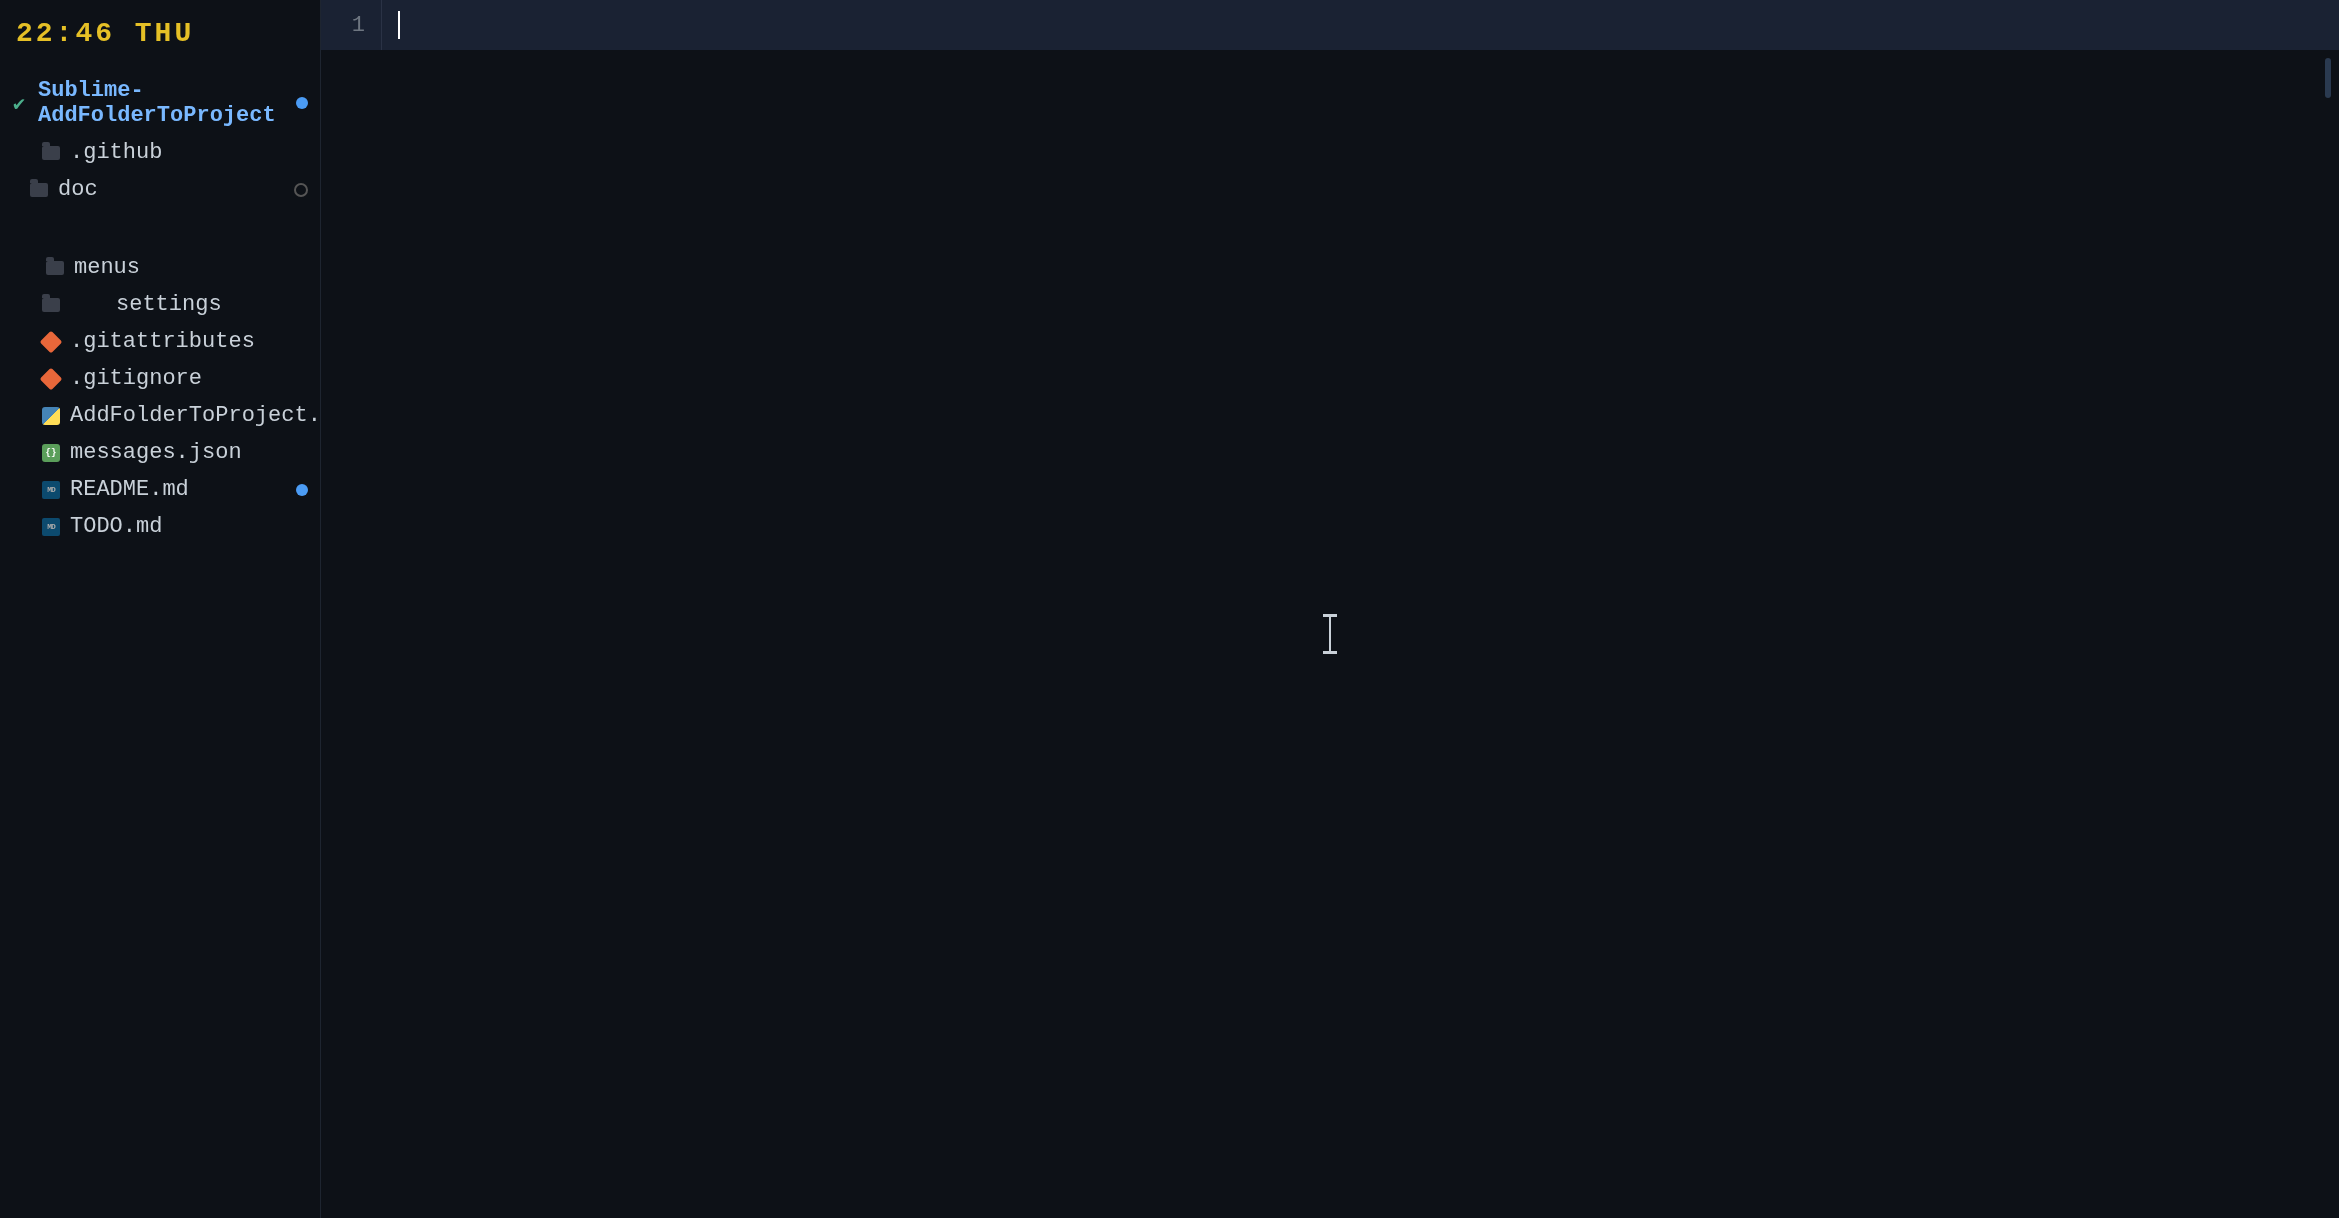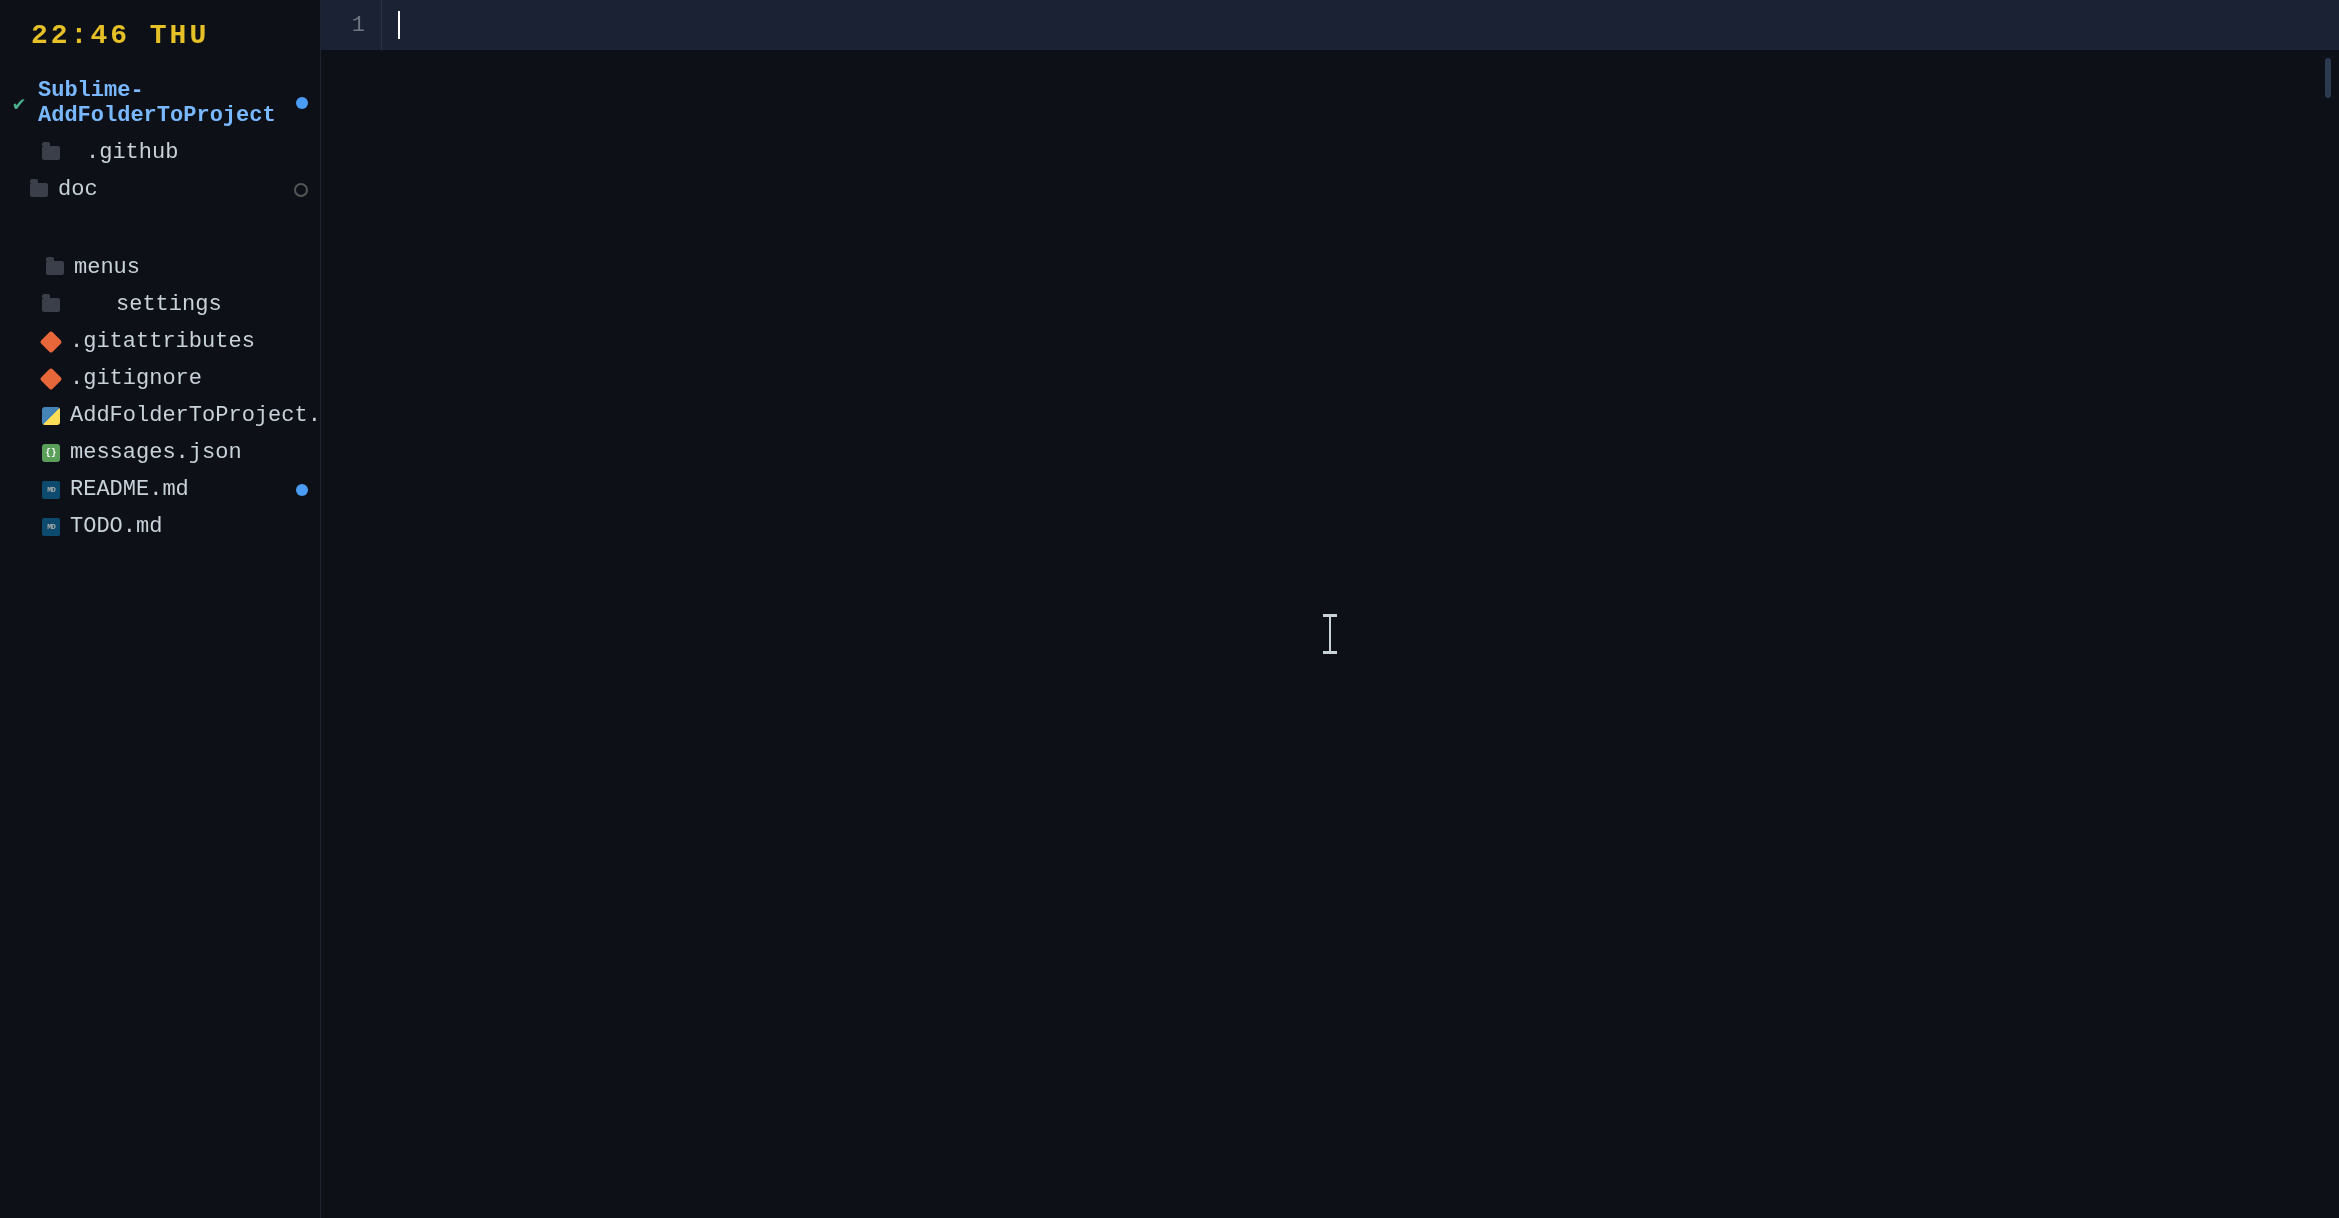--- a/index.html
+++ b/index.html
@@ -23,25 +23,24 @@
       min-width: 320px;
       height: 100%;
       background: #0d1117;
       display: flex;
       flex-direction: column;
       padding-top: 0;
     }
 
     
     .clock-area {
-      padding: 26px 16px 24px 16px;
+      padding: 18px 16px 24px 16px;
       height: 68px;
       display: flex;
-      align-items: center;
-      margin-left: 15px;
+      align-items: flex-start;
     }
 
     .clock-text {
       font-family: 'Courier New', Courier, monospace;
       font-size: 28px;
       font-weight: bold;
       color: #e5c026;
       letter-spacing: 3px;
       text-transform: uppercase;
     }
@@ -305,21 +304,21 @@
   <div class="file-tree">
 
     <div class="tree-item root-item">
       <span class="item-icon">
         <span class="checkmark-icon">✔</span>
       </span>
       <span class="root-label">Sublime-AddFolderToProject</span>
       <span class="badge-dot"></span>
     </div>
 
-    <div class="tree-item" style="padding-left:40px;gap:16px;">
+    <div class="tree-item" style="padding-left:40px;">
       <span class="item-icon">
         <div class="folder-icon-shape"></div>
       </span>
       <span class="item-label">.github</span>
     </div>
 
 
     <div class="tree-item" style="padding-left:28px;">
       <span class="item-icon">
         <div class="folder-icon-shape"></div>

